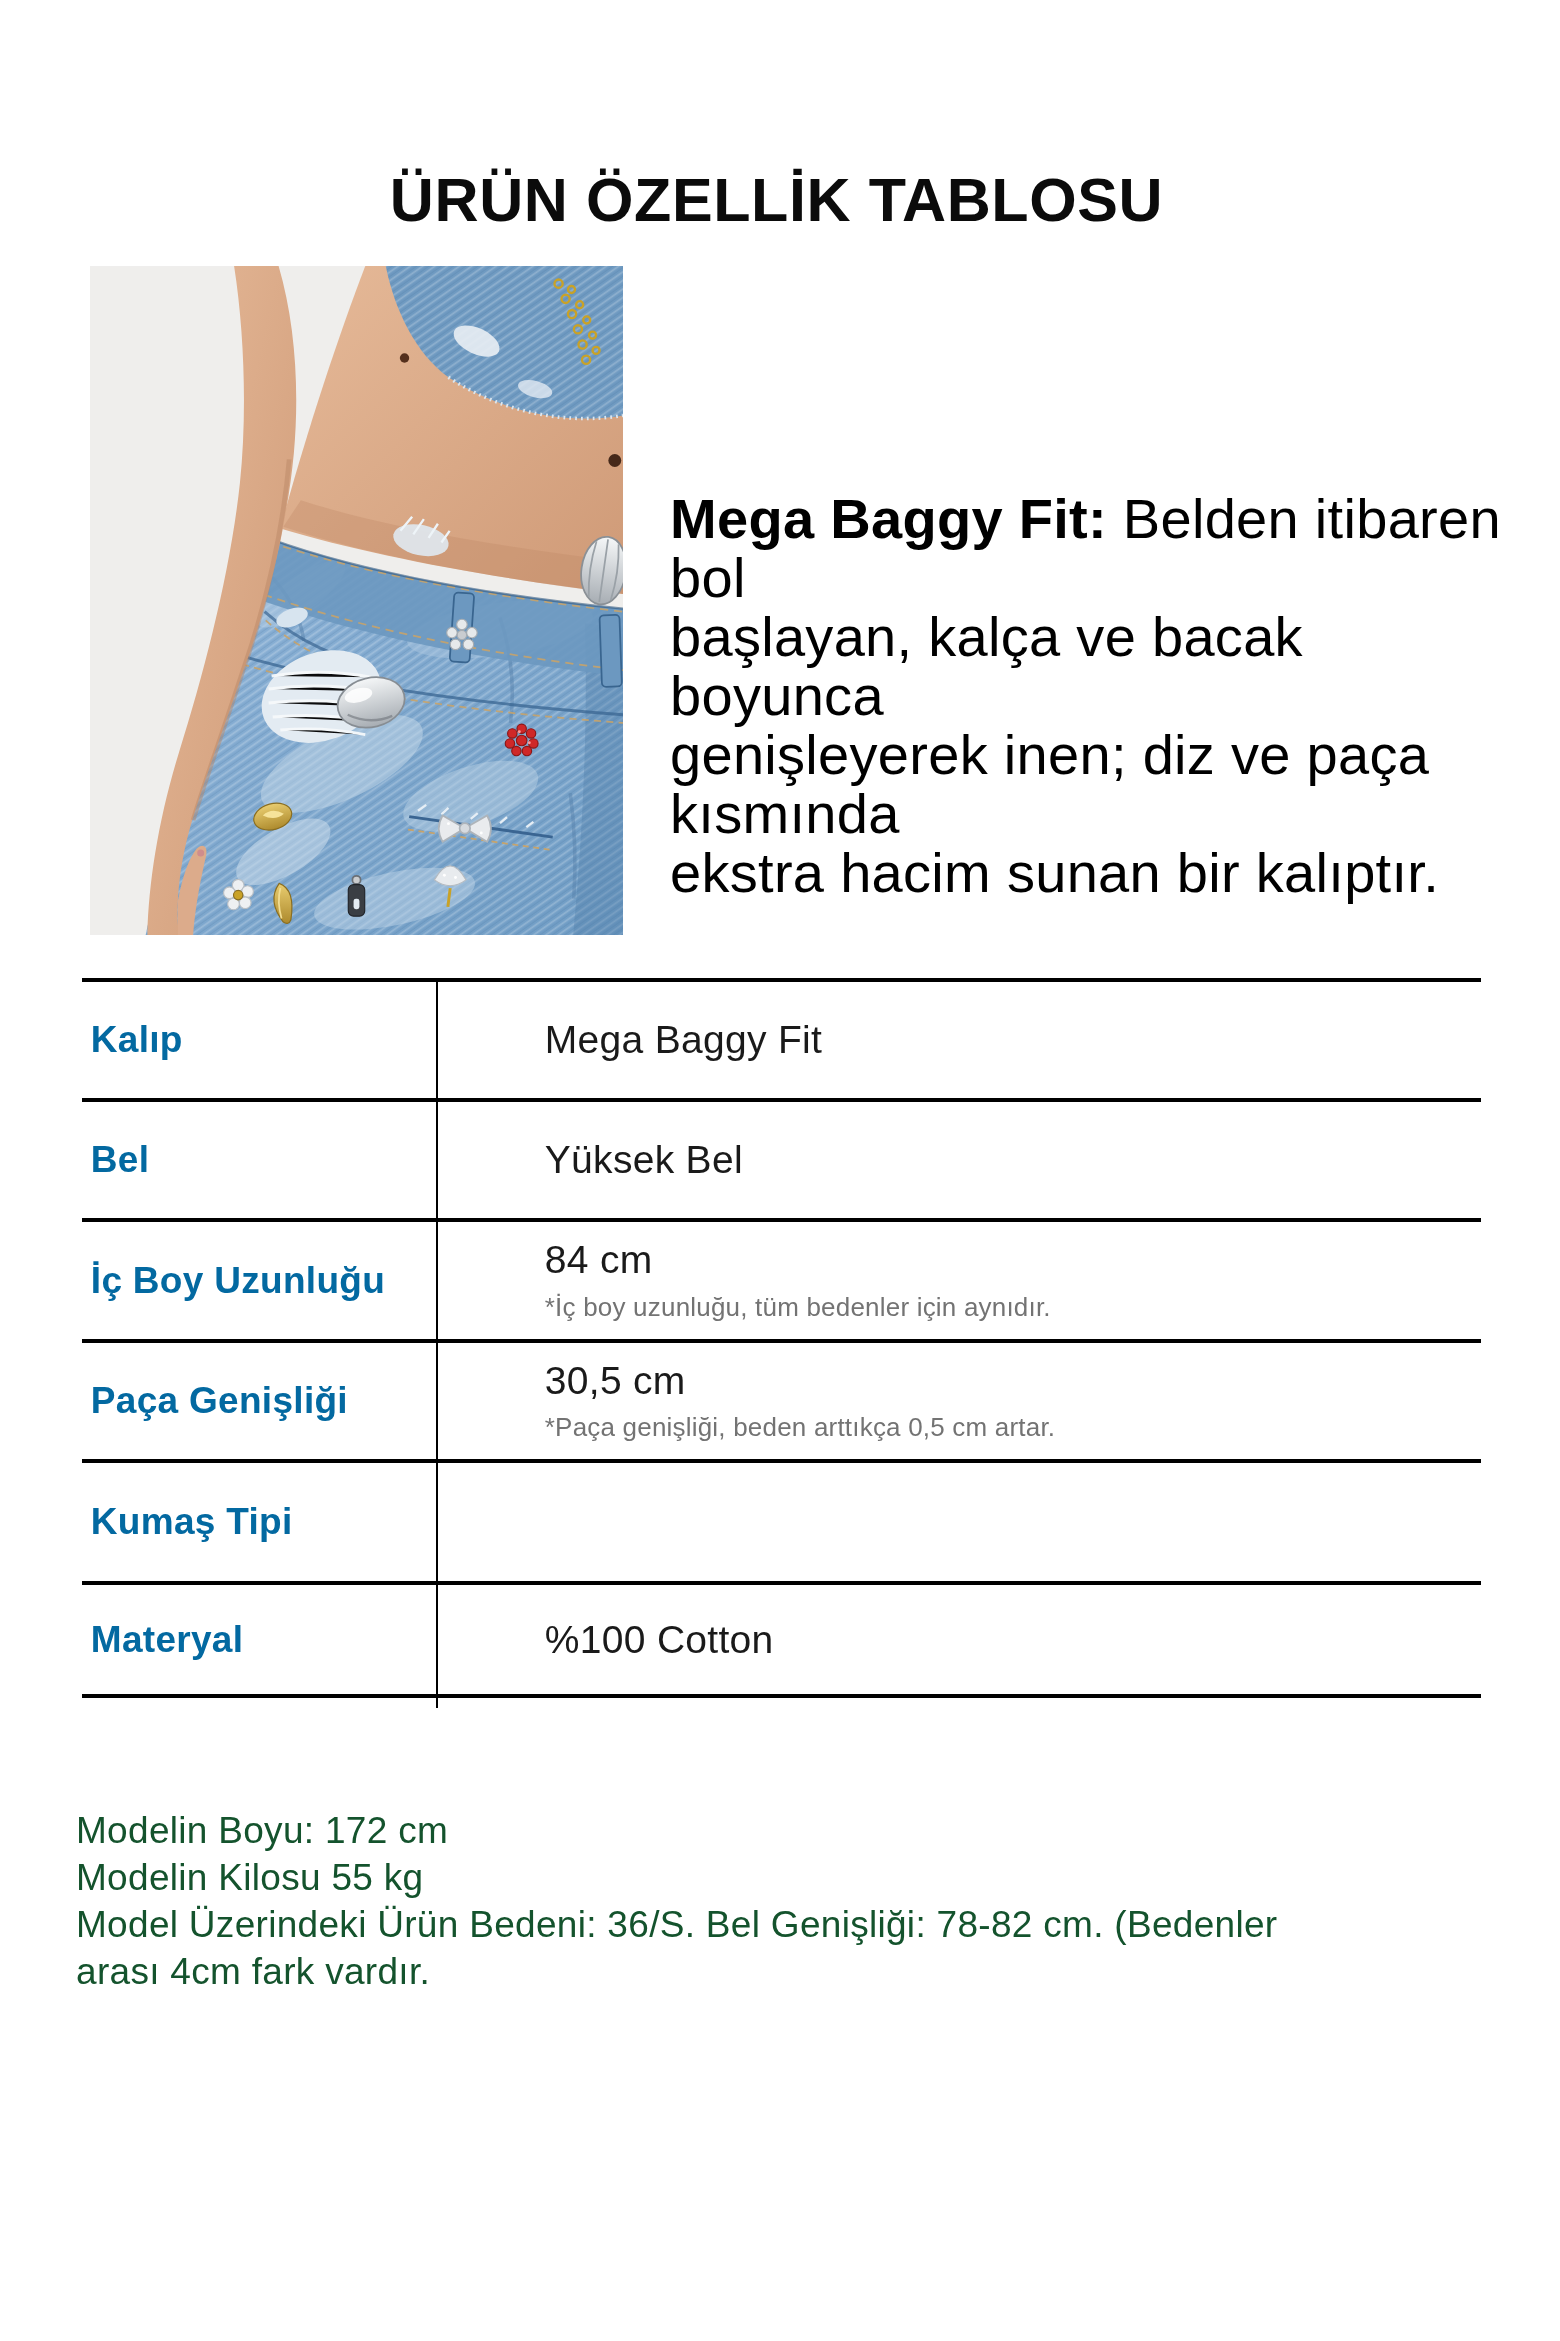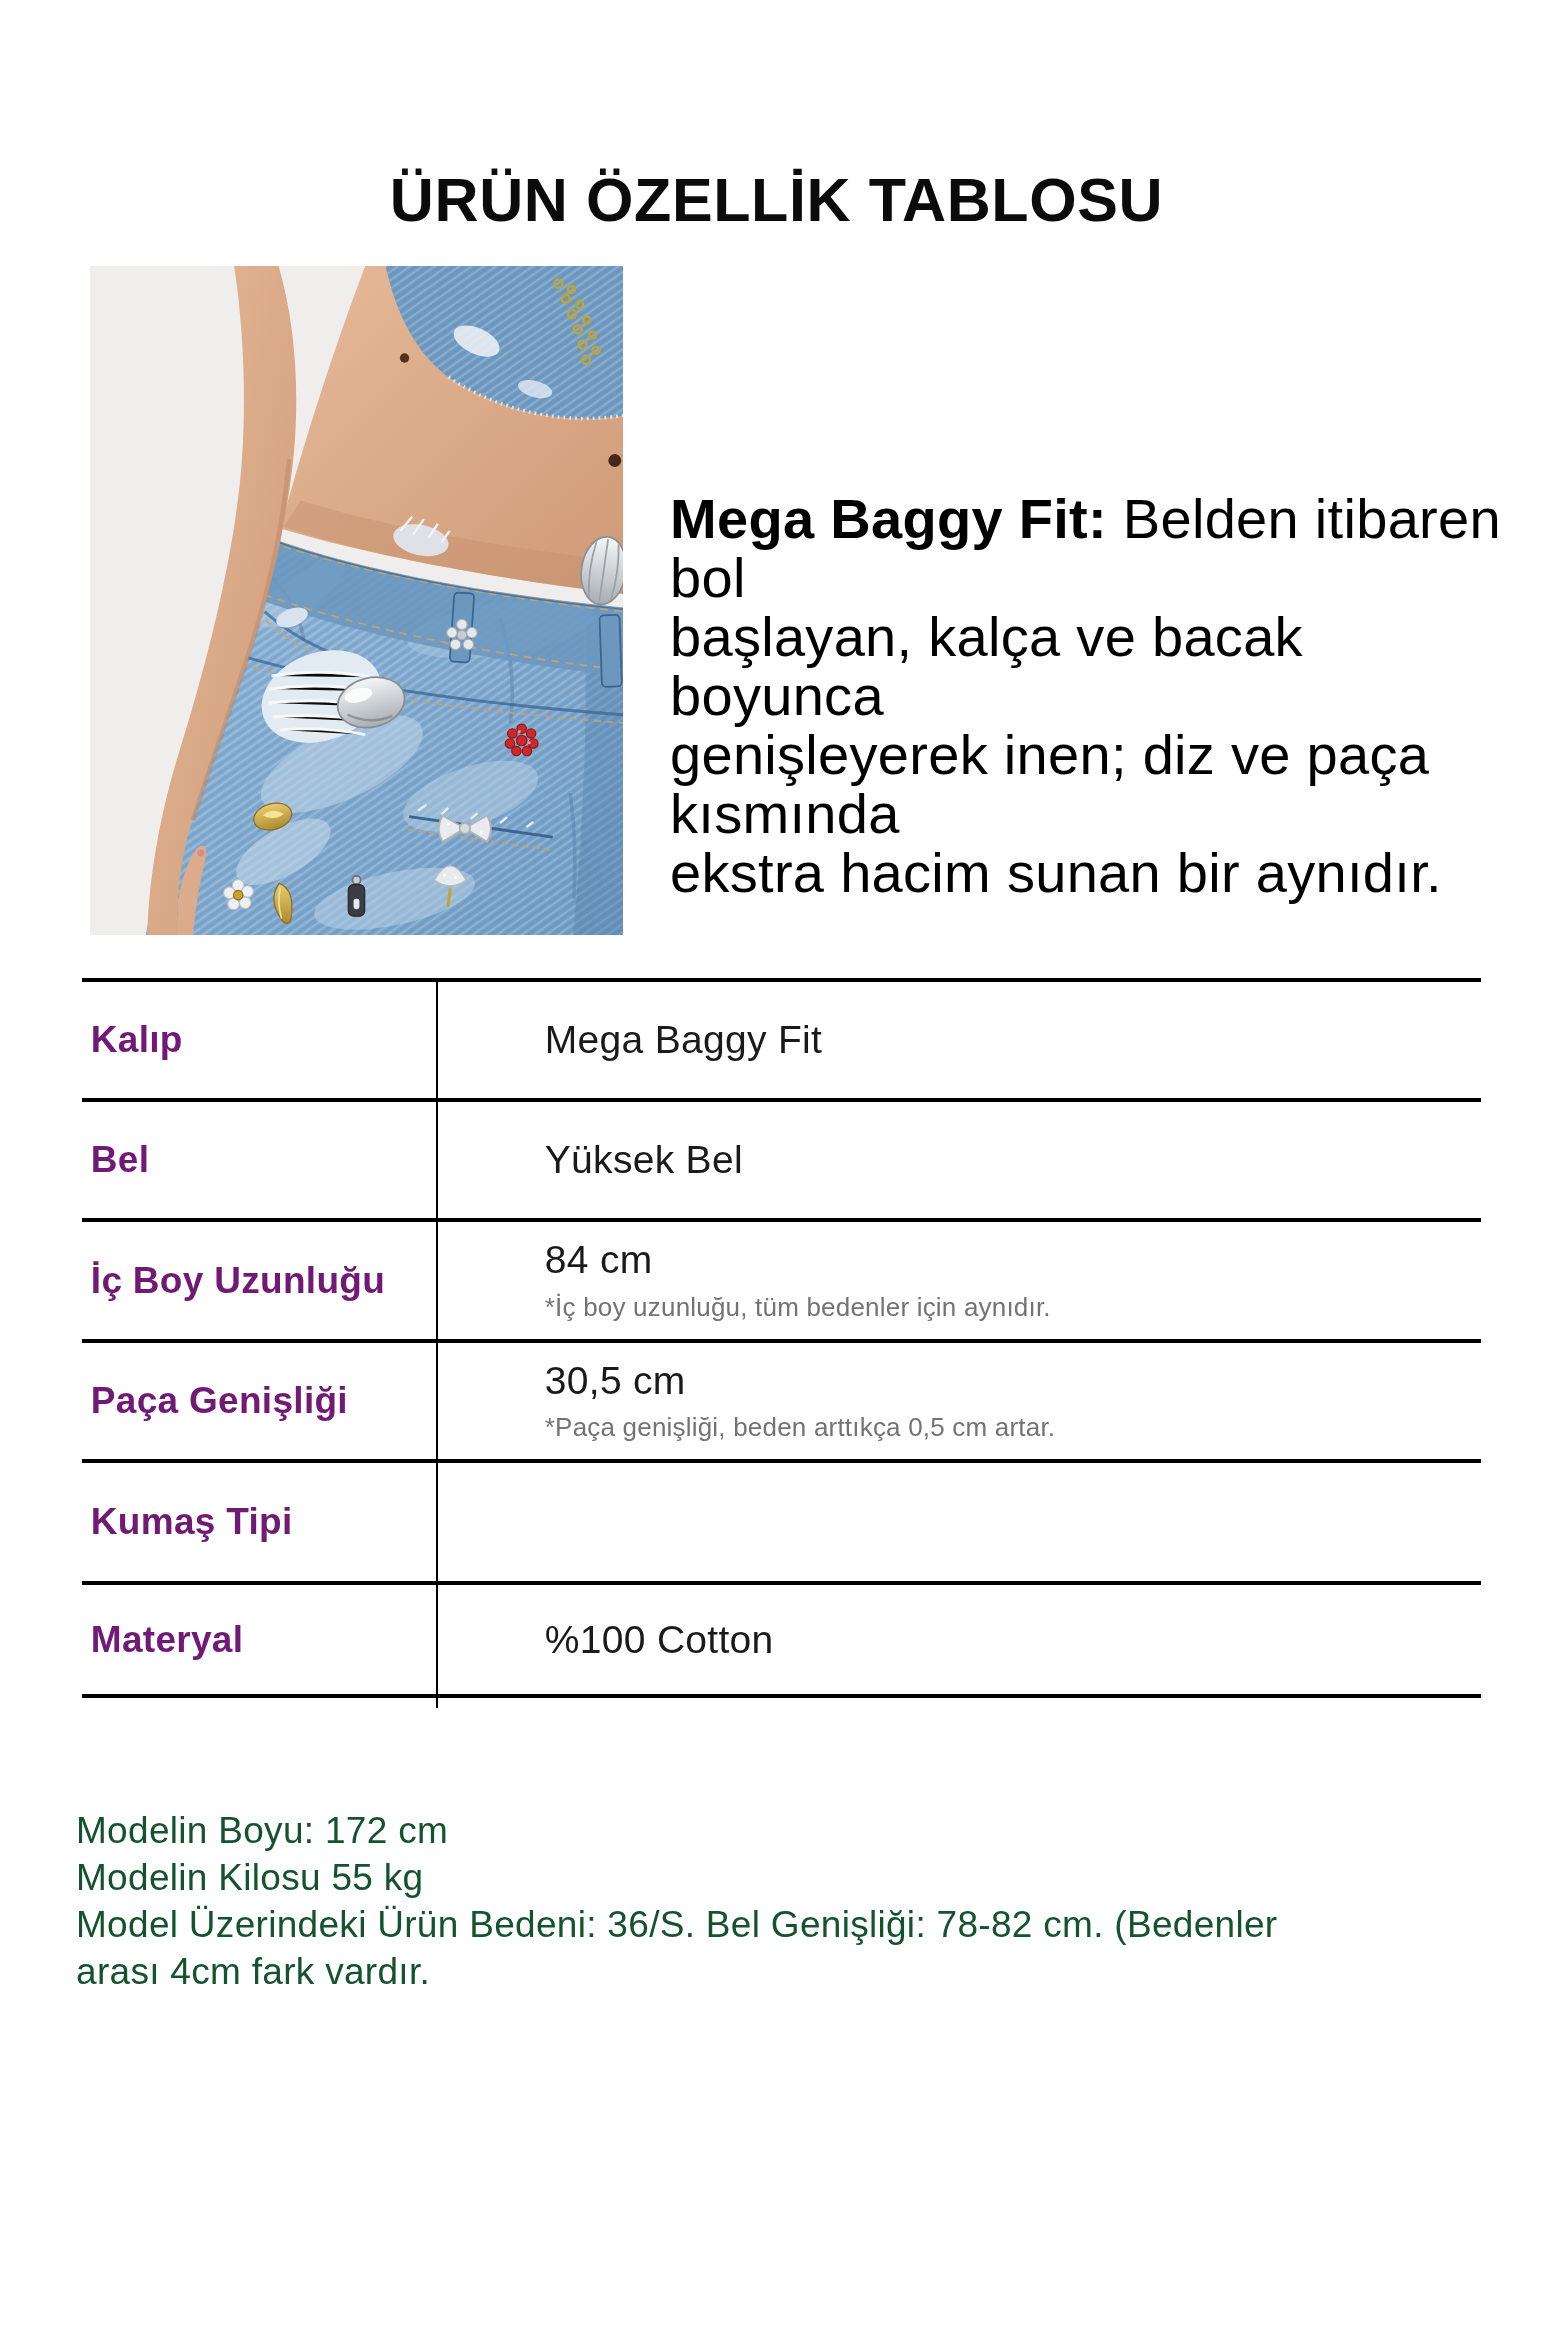--- a/index.html
+++ b/index.html
@@ -19,21 +19,21 @@
   }
   .desc .b{font-weight:700;}
   .spec-table{
     position:absolute;left:82px;top:978px;width:1399px;
     border-top:4.7px solid #000;border-bottom:4.7px solid #000;box-sizing:border-box;
   }
   .trow{display:flex;border-bottom:4.7px solid #000;box-sizing:content-box;}
   .trow:last-child{border-bottom:none;}
   .tlabel{
     width:345px;padding-left:8.8px;display:flex;align-items:center;
-    font-size:37px;font-weight:700;letter-spacing:0.3px;color:#701a75;flex-shrink:0;
+    font-size:37px;font-weight:700;letter-spacing:0.3px;color:#0369a1;flex-shrink:0;
   }
   .tvalue{
     flex:1;padding-left:71px;display:flex;flex-direction:column;
     justify-content:center;gap:9.4px;margin-left:38px;
   }
   .vmain{font-size:39px;letter-spacing:0.3px;color:#1a1a1a;}
   .vnote{font-size:26px;letter-spacing:0.2px;color:#737373;}
   .vdivider{position:absolute;left:436px;top:978px;width:2.3px;height:730px;background:#000;}
   .footer{
     position:absolute;left:76px;top:1807px;width:1382px;
@@ -238,21 +238,21 @@
         <circle cx="189" cy="1002" r="6" fill="#cf8d8d"></circle>
       </g>
     </g>
   </svg>
 </div>
 
 <div class="desc">
   <span class="b">Mega Baggy Fit:</span><span> Belden itibaren bol</span>
   <div>başlayan, kalça ve bacak boyunca</div>
   <div>genişleyerek inen; diz ve paça kısmında</div>
-  <div>ekstra hacim sunan bir aynıdır.</div>
+  <div>ekstra hacim sunan bir kalıptır.</div>
 </div>
 
 <div class="spec-table">
   <div class="trow" style="height:116px">
     <div class="tlabel">Kalıp</div>
     <div class="tvalue">
       <div class="vmain">Mega Baggy Fit</div>
     </div>
   </div>
   <div class="trow" style="height:116px">

